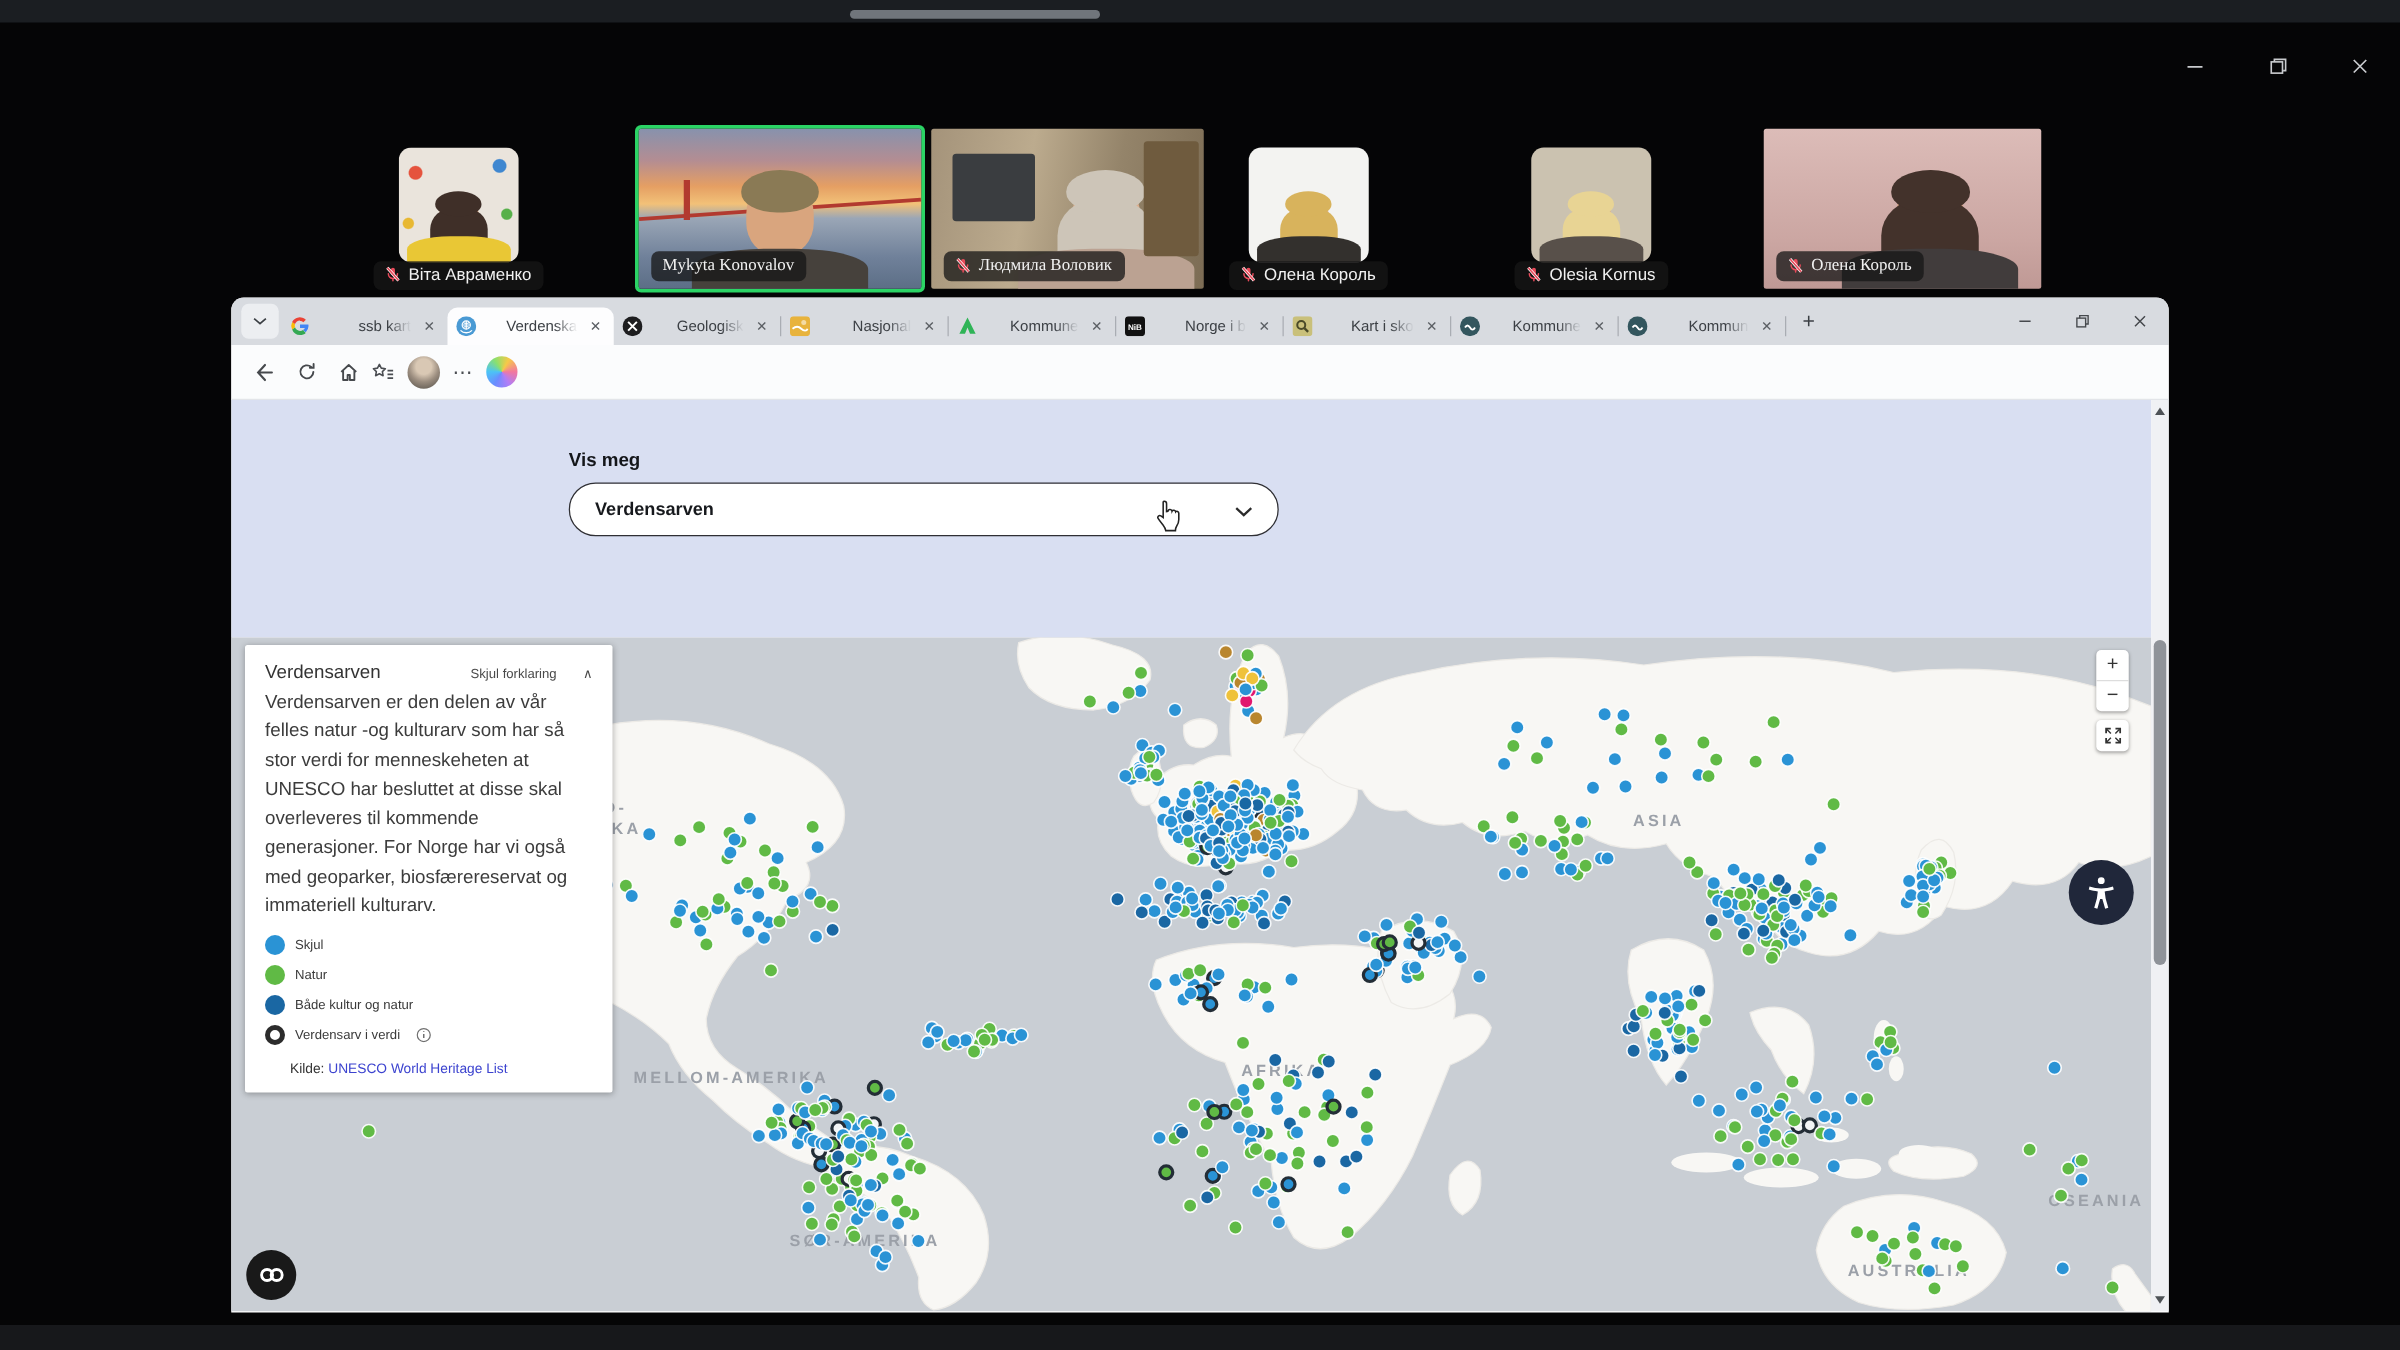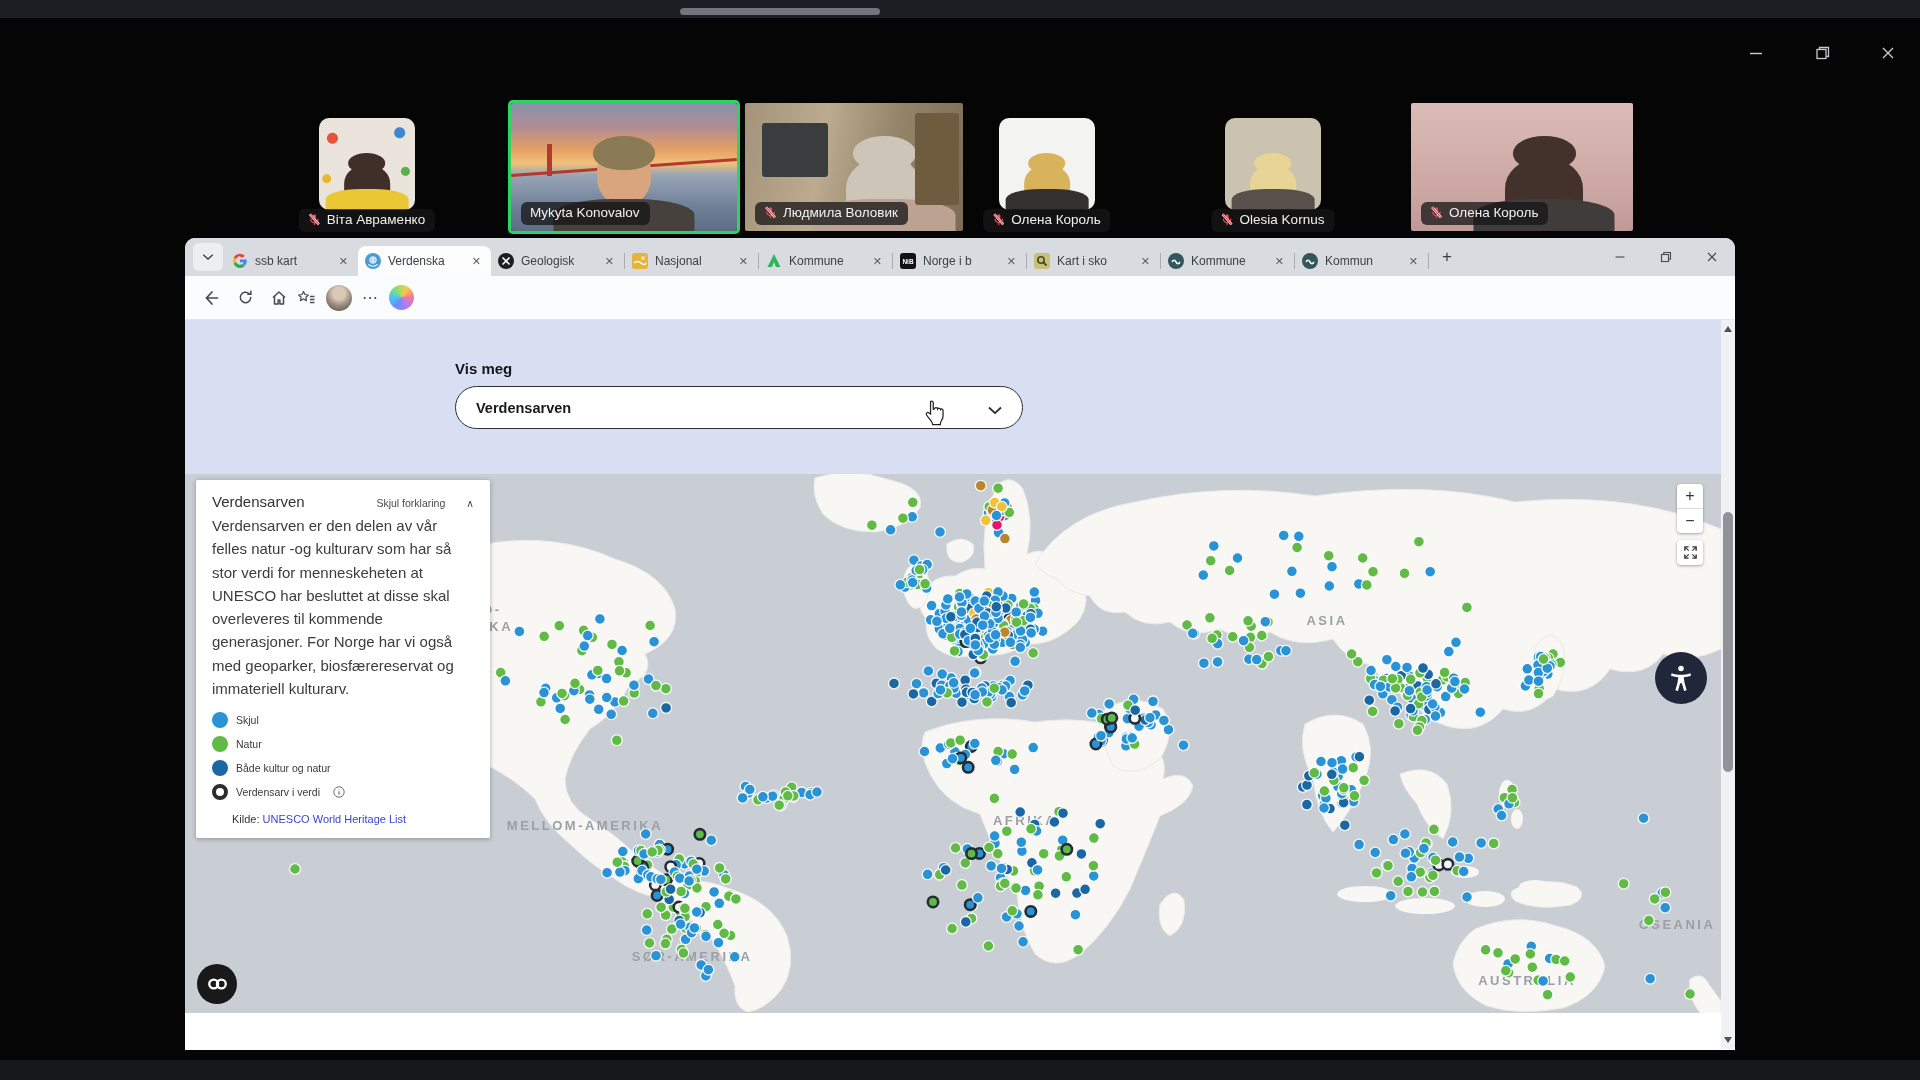--- a/index.html
+++ b/index.html
@@ -21,21 +21,21 @@
   .slot3 { left:962px; top:104px; width:170px; height:128px; }
   .slot4 { left:1188px; top:104px; width:170px; height:128px; }
   .slot5 { left:1411px; top:103px; width:222px; height:128px; }
   .tile .photo { position:absolute; left:50%; top:14px; transform:translateX(-50%); width:96px; height:92px;
     border-radius:10px; overflow:hidden; }
   .tile.live { border-radius:2px; overflow:hidden; }
   .tile.active { box-shadow:0 0 0 3px #2bd465; }
   .nameplate { position:absolute; bottom:0; left:50%; transform:translateX(-50%); display:flex; align-items:center;
     gap:6px; background:rgba(22,22,22,.76); border-radius:6px; padding:3px 10px 5px 9px; white-space:nowrap;
     color:#f1f1f1; font-size:13.5px; z-index:5; }
-  .tile.live .nameplate { left:10px; transform:none; bottom:6px; }
+  .tile.live .nameplate { left:10px; transform:none; bottom:6px;font-family:Liberation Serif, serif; }
   .psn { position:absolute; left:50%; bottom:-6px; transform:translateX(-50%); width:150px; height:96px; pointer-events:none; }
   .photo .psn { width:88px; height:62px; bottom:-4px; }
   .psn .head { position:absolute; left:50%; bottom:34%; transform:translateX(-50%); width:36%; aspect-ratio:.88;
     background:var(--skin,#d8a67f); border-radius:46% 46% 42% 42%; }
   .psn .head::before { content:""; position:absolute; left:-8%; right:-8%; top:-12%; height:56%;
     background:var(--hair,#4a3a2e); border-radius:50% 50% 46% 46%; }
   .hairlong .head::after { content:""; position:absolute; left:-22%; right:-22%; top:26%; height:115%;
     background:var(--hair,#4a3a2e); border-radius:42% 42% 38% 38%; z-index:-1; }
   .psn .body { position:absolute; left:50%; bottom:0; transform:translateX(-50%); width:94%; height:40%;
     background:var(--shirt,#333); border-radius:42% 42% 0 0; }
@@ -88,21 +88,21 @@
   .addr .aright { margin-left:auto; display:flex; gap:15px; align-items:center; }
   .tb-right { display:flex; align-items:center; gap:10px; padding-right:4px; }
   .avatar-btn { width:26px; height:26px; border-radius:50%;
     background:radial-gradient(circle at 50% 32%, #d9c8b4 0 28%, #9b8d7f 55%, #4e4a44 100%); }
   .copilot { width:25px; height:25px; border-radius:50%;
     background:conic-gradient(from 210deg,#6a8cff,#4bc3f7,#8ae06e,#f7c948,#f2789f,#b07df7,#6a8cff); }
   .more { font-size:16px; color:#4a4d52; letter-spacing:1px; }
 
   .content { position:relative; height:729px; display:flex; }
   .page-area { position:relative; width:1536px; height:100%; }
-  .band { position:relative; width:100%; height:154px; background:#d9dff2; }
+  .band { position:relative; width:100%; height:190px; background:#d9dff2; }
   .vislabel { position:absolute; left:270px; top:40px; font-size:15px; font-weight:bold; color:#14161a; }
   .dropdown { position:absolute; left:270px; top:66px; width:568px; height:43px; background:#fff;
     border:1.6px solid #2f2f34; border-radius:22px; display:flex; align-items:center; padding:0 20px; }
   .dropdown .dval { font-size:14.5px; font-weight:bold; color:#17191d; }
   .dropdown .dchev { position:absolute; right:20px; top:14px; }
   .cursor { position:absolute; left:737px; top:78px; z-index:30; }
 
   .map { position:relative; width:100%; height:539px; background:#c9ced4; overflow:hidden; }
   .map svg.world { position:absolute; left:0; top:0; }
 
@@ -257,21 +257,21 @@
     </div>
   </div>
 
 <div class="browser">
   <div class="tabstrip">
     <div class="tabsearch">
       <svg width="12" height="8" viewBox="0 0 14 8">
           <path d="M1.5 1.5L7 6.3l5.5-4.8" stroke="#3b3f44" stroke-width="1.6" fill="none"></path>
         </svg>
     </div>
-    <div id="tabs" style="display:flex;align-items:flex-end;">
+    <div id="tabs" style="display:flex;align-items:flex-end;text-align:right;">
         <div class="tab">
           <span class="fav">
             <svg width="16" height="16" viewBox="0 0 16 16">
               <path d="M14.8 8c0-.5 0-.9-.1-1.4H8v2.7h3.9A3.4 3.4 0 0 1 10.4 11l2.2 1.7A6.7 6.7 0 0 0 14.8 8z" fill="#4285f4"></path>
               <path d="M8 15c1.9 0 3.5-.6 4.6-1.7L10.4 11c-.6.4-1.4.7-2.4.7-1.9 0-3.4-1.2-4-2.9L1.7 10.5A7 7 0 0 0 8 15z" fill="#34a853"></path>
               <path d="M4 8.8a4.2 4.2 0 0 1 0-2.6L1.7 4.5a7 7 0 0 0 0 6z" fill="#fbbc05"></path>
               <path d="M8 3.8c1 0 2 .4 2.7 1l2-2A7 7 0 0 0 1.7 4.5L4 6.2c.6-1.7 2.1-2.9 4-2.9z" fill="#ea4335"></path>
             </svg>
           </span>
           <span class="tlabel">ssb kart</span>

